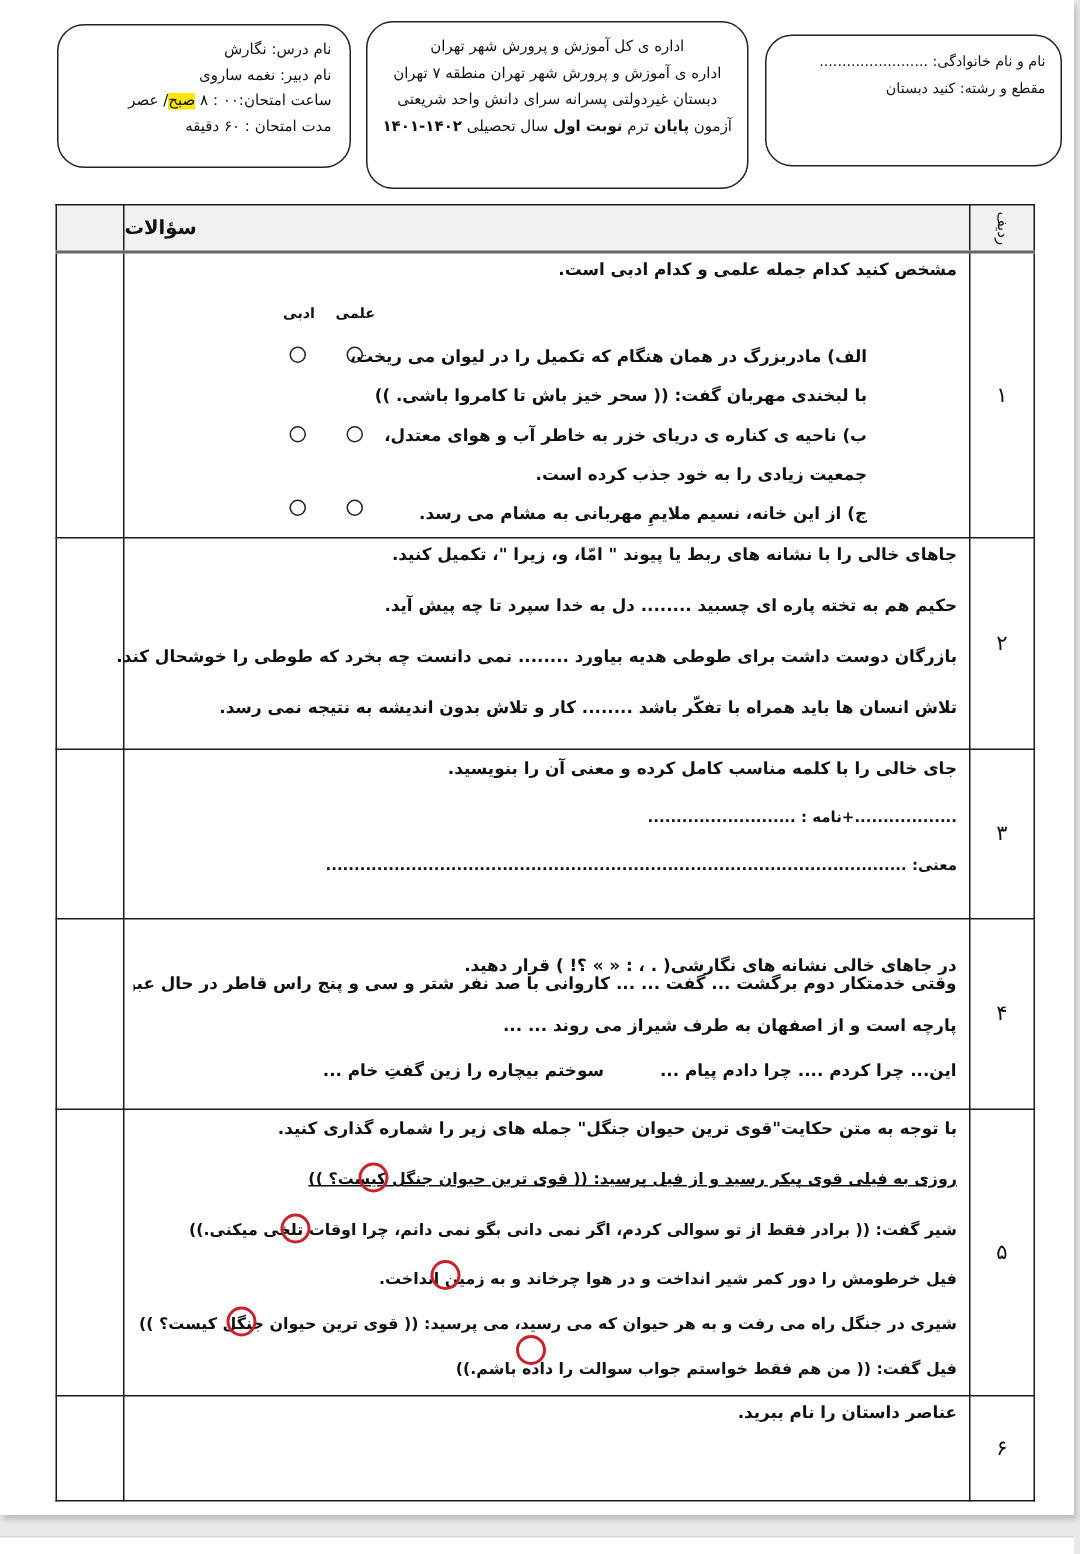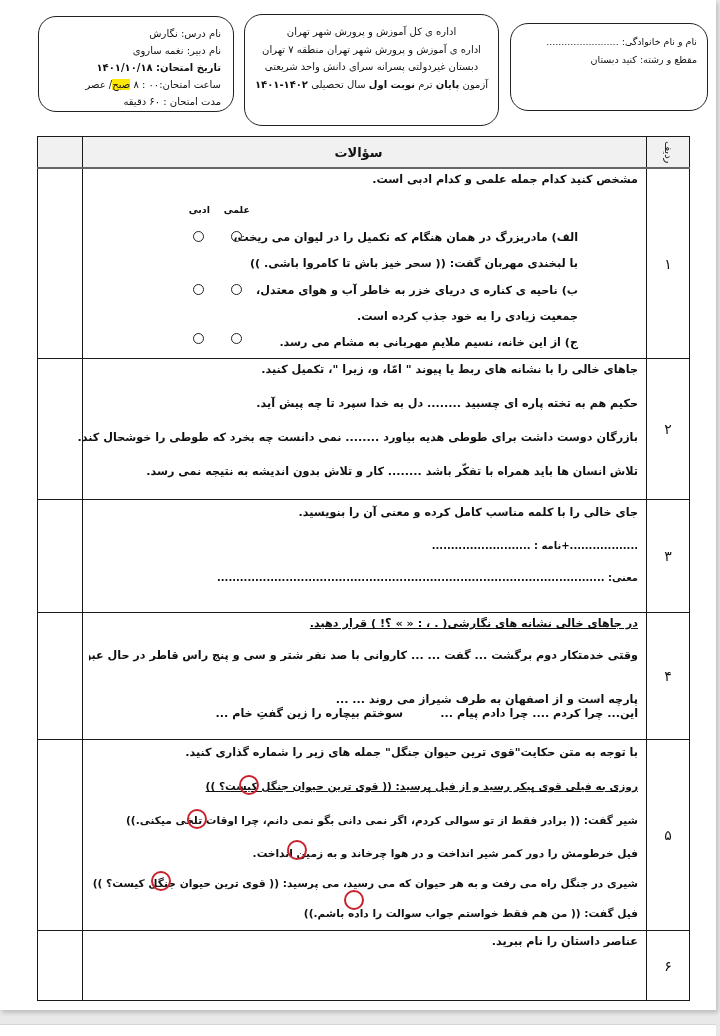--- a/index.html
+++ b/index.html
@@ -32,35 +32,34 @@
   table.qt {
     position:absolute; left:37px; top:136px; width:653px;
     border-collapse:collapse; direction:rtl;
     font-size:11.2px; font-weight:bold;
   }
   table.qt td, table.qt th { border:1.4px solid #1a1a1a; vertical-align:top; padding:0; }
   table.qt th { background:#f1f1f1; height:30px; border-bottom:2px solid #666; }
   .c-num { width:42px; text-align:center; vertical-align:middle !important; font-size:14px; font-weight:normal; }
   .c-score { width:44px; }
   .c-q { padding:4px 8px 0 6px !important; }
-  .hdr-q { text-align:center; padding-right:12px !important; font-size:13px; vertical-align:middle !important; }
+  .hdr-q { text-align:left; padding-right:12px !important; font-size:13px; vertical-align:middle !important; }
   .hdr-num { font-size:10px; writing-mode:vertical-rl; vertical-align:middle !important; }
   .ln { display:block; white-space:nowrap; position:relative; }
   .radio { display:inline-block; width:9px; height:9px; border:1.3px solid #222; border-radius:50%; position:absolute; }
   .rc { display:inline-block; width:20px; height:20px; border:2.4px solid #c8232c; border-radius:50%; position:absolute; box-sizing:border-box;}
 </style>
 </head>
 <body>
 
 <div class="page">
 
   <div class="hbox left">
     <div>نام درس: نگارش</div>
     <div>نام دبیر: نغمه ساروی</div>
-    <div class="b">تاریخ امتحان:  ۱۴۰۱/۱۰/۱۸</div>
     <div>
       <span>ساعت امتحان:۰۰ : ۸ </span><span class="hl">صبح</span><span>/ عصر</span>
     </div>
     <div>مدت امتحان : ۶۰ دقیقه</div>
   </div>
 
   <div class="hbox mid">
     <div>اداره ی کل آموزش و پرورش شهر تهران</div>
     <div>اداره ی آموزش و پرورش شهر تهران منطقه ۷ تهران</div>
     <div>دبستان غیردولتی پسرانه سرای دانش واحد شریعتی</div>
@@ -132,23 +131,23 @@
           <span class="ln" style="position:absolute; right:0; top:68px; font-size:10px; overflow:hidden; width:420px;">معنی: ...............................................................................................................................................</span>
         </div>
       </td>
       <td class="c-score"></td>
     </tr>
 
     <tr style="height:127px;">
       <td class="c-num">۴</td>
       <td class="c-q" style="overflow:hidden;">
         <div style="position:relative; height:122px; overflow:hidden;">
-          <span class="ln" style="position:absolute; right:0; top:0;text-decoration:underline;">در جاهای خالی نشانه های نگارشی( . ، : « » ؟! ) قرار دهید.</span>
+          <span class="ln" style="position:absolute; right:0; top:20px;">در جاهای خالی نشانه های نگارشی( . ، : « » ؟! ) قرار دهید.</span>
           <span class="ln" style="position:absolute; right:0; top:32px;">وقتی خدمتکار دوم برگشت ... گفت ... ... کاروانی با صد نفر شتر و سی و پنج راس قاطر در حال عبور است که بار آن</span>
-          <span class="ln" style="position:absolute; right:0; top:60px;margin-top:16px;">پارچه است و از اصفهان به طرف شیراز می روند ... ...</span>
+          <span class="ln" style="position:absolute; right:0; top:60px;">پارچه است و از اصفهان به طرف شیراز می روند ... ...</span>
           <span class="ln" style="position:absolute; right:0; top:90px;">این... چرا کردم .... چرا دادم پیام ...</span>
           <span class="ln" style="position:absolute; right:235px; top:90px;">سوختم بیچاره را زین گفتِ خام ...</span>
         </div>
       </td>
       <td class="c-score"></td>
     </tr>
 
     <tr style="height:190px;">
       <td class="c-num">۵</td>
       <td class="c-q">

